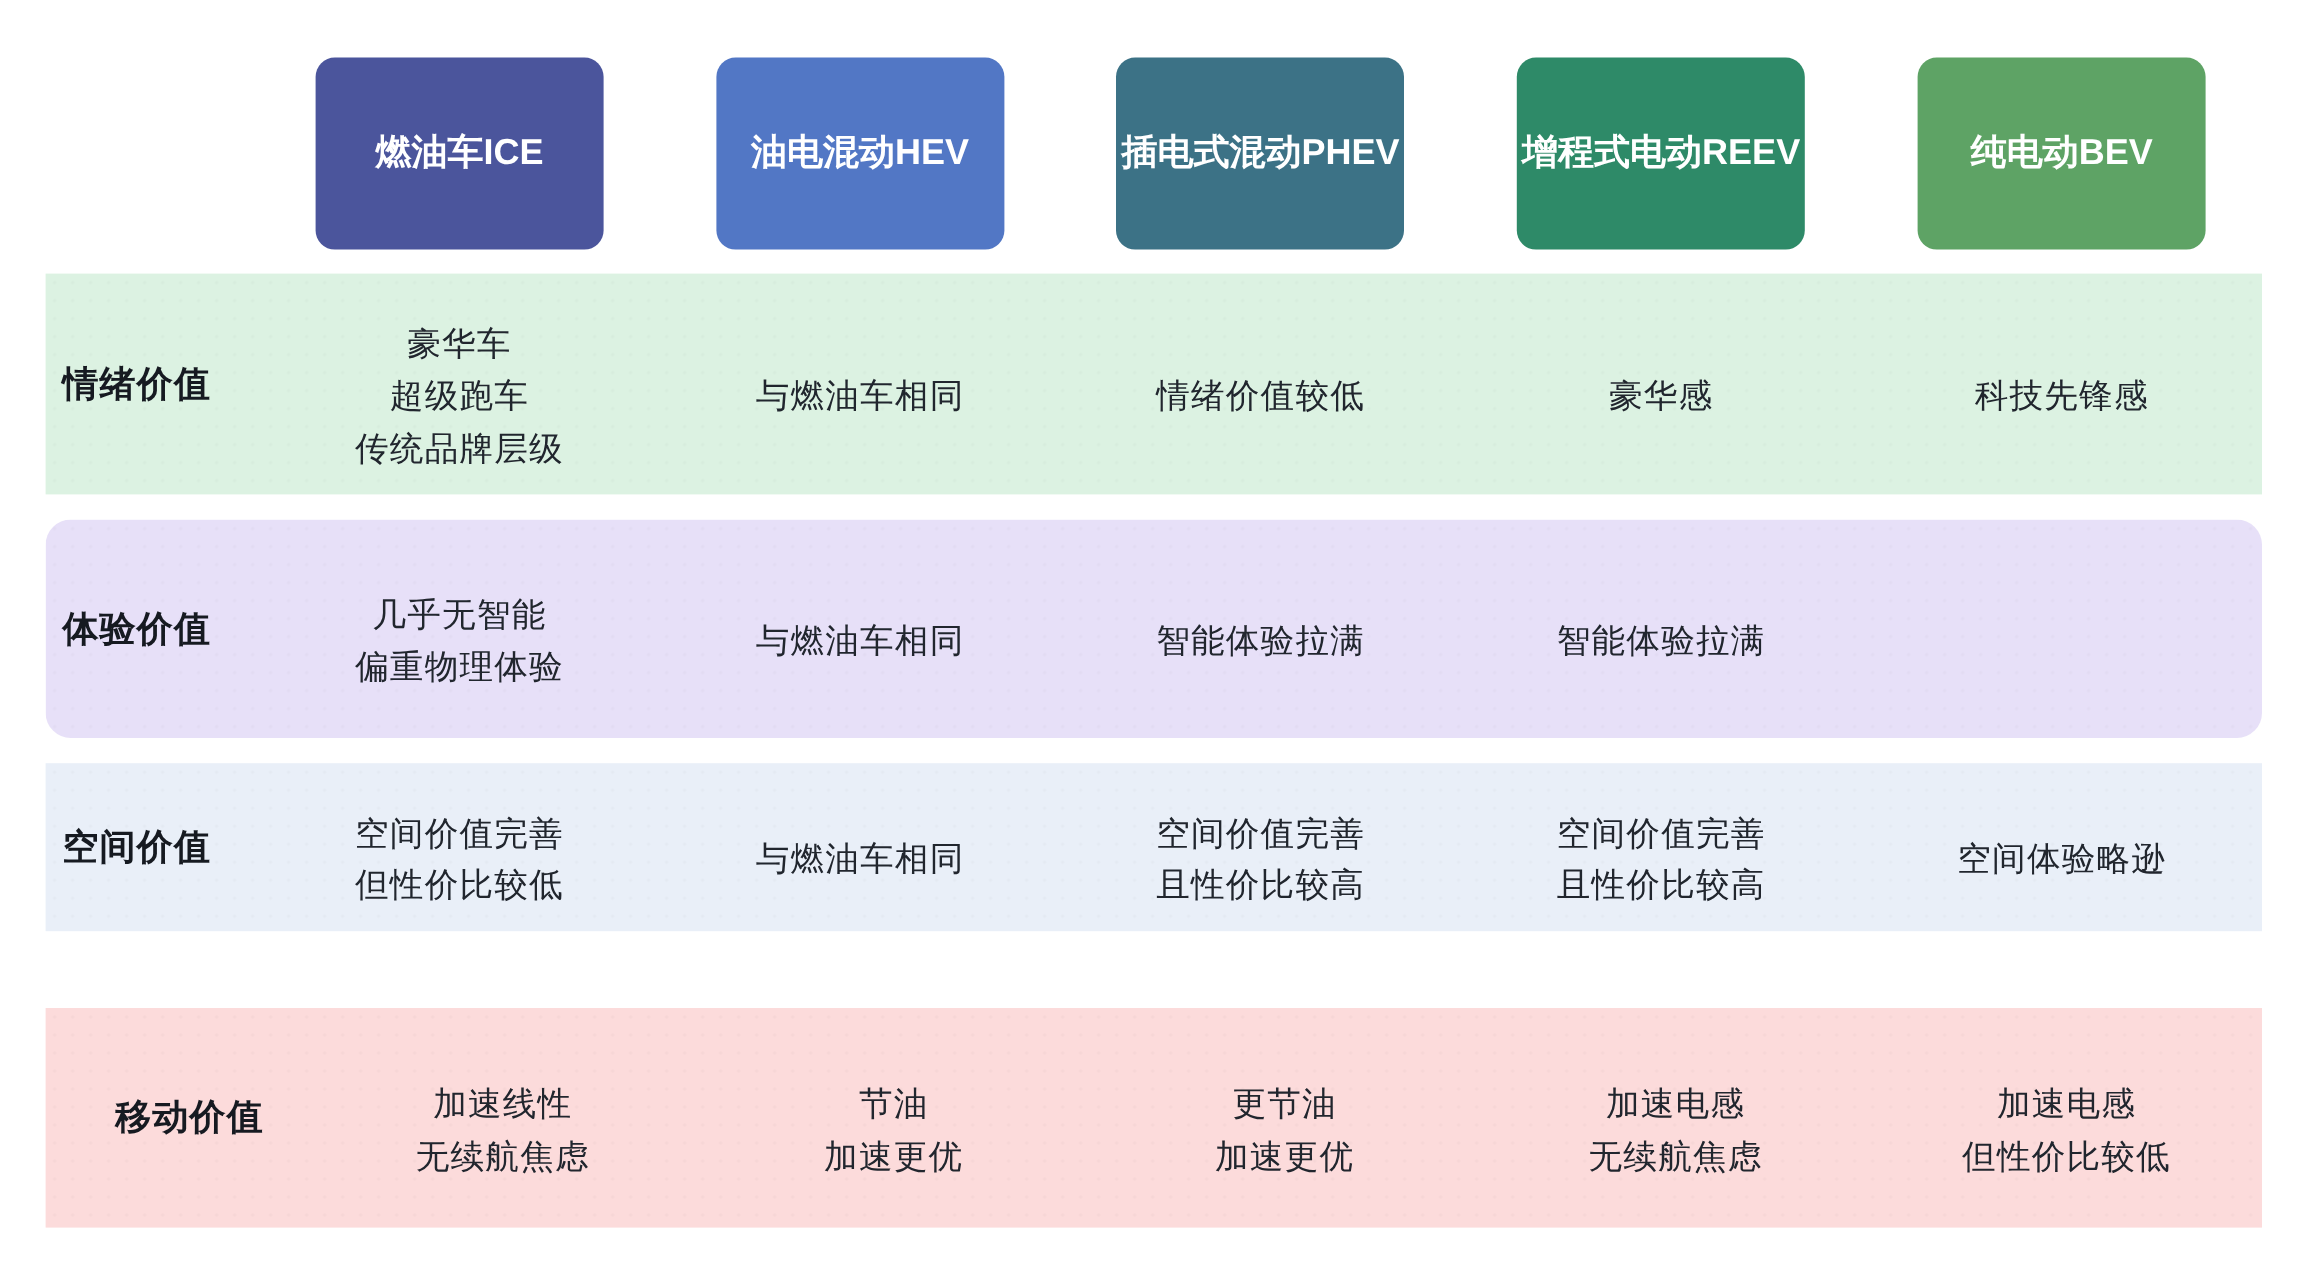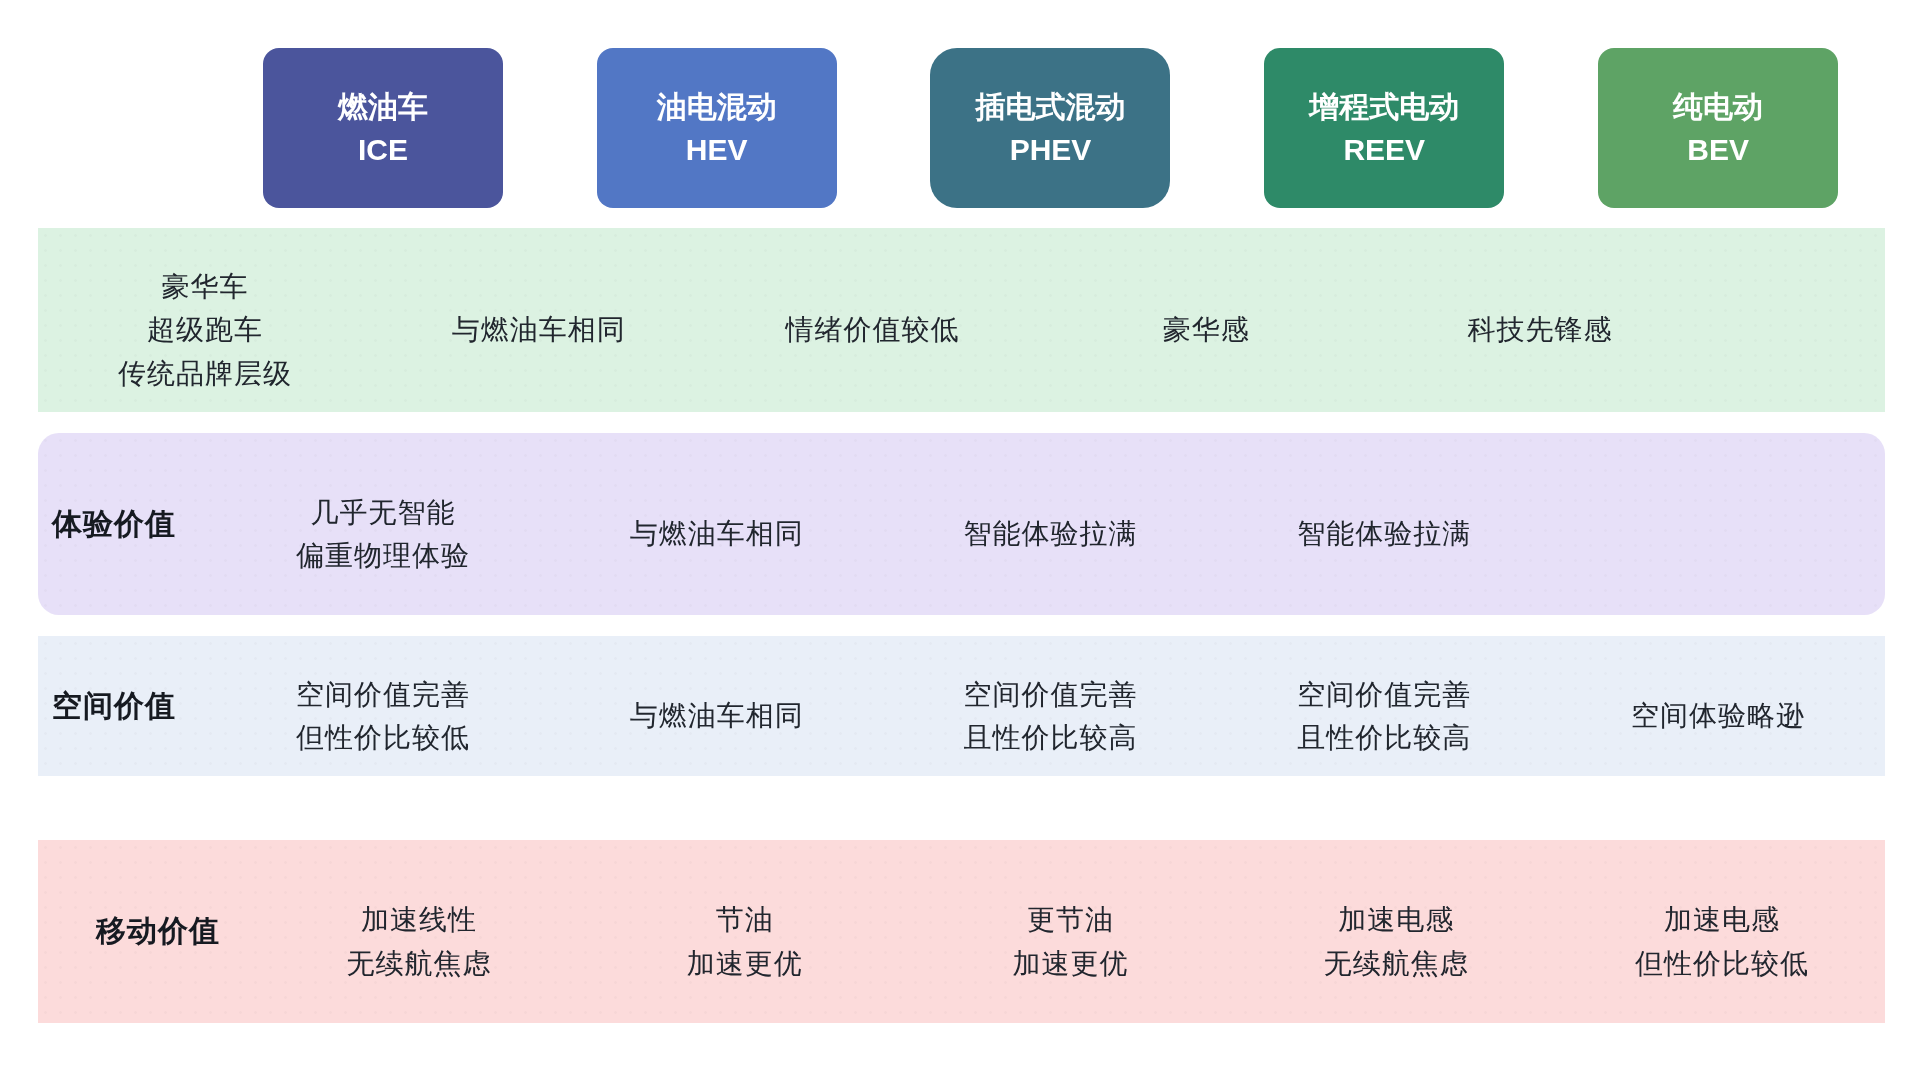--- a/index.html
+++ b/index.html
@@ -10,21 +10,21 @@
   .canvas{position:relative;width:1930px;height:1072px;background:#ffffff;}
 
   
   .header-row{
     position:absolute;top:48px;left:216px;width:1669px;
     display:flex;
   }
   .header-slot{width:333.8px;display:flex;justify-content:center;}
   .header-box{
     width:240px;height:160px;border-radius:16px;
-    display:flex;flex-direction:column;justify-content:center;align-items:center;
+    display:flex;justify-content:center;align-items:center;
     color:#ffffff;font-size:30px;font-weight:700;line-height:1.45;
     text-align:center;
   }
 
   
   .t-row{
     position:absolute;left:38px;width:1847px;
     display:flex;box-sizing:border-box;
     background-image:radial-gradient(rgba(0,0,0,0.025) 1px, transparent 1.6px);
     background-size:15px 15px;
@@ -68,40 +68,41 @@
         <span>ICE</span>
       </div>
     </div>
     <div class="header-slot">
       <div class="header-box" style="background-color: rgb(82, 119, 197);">
         <span>油电混动</span>
         <span>HEV</span>
       </div>
     </div>
     <div class="header-slot">
-      <div class="header-box" style="background-color: rgb(60, 114, 134); border-radius: 27px;">
+      <div class="header-box" style="background-color: rgb(60, 114, 134);">
         <span>插电式混动</span>
         <span>PHEV</span>
       </div>
     </div>
     <div class="header-slot">
       <div class="header-box" style="background-color: rgb(46, 138, 104);">
         <span>增程式电动</span>
         <span>REEV</span>
       </div>
     </div>
     <div class="header-slot">
       <div class="header-box" style="background-color: rgb(94, 163, 101);">
         <span>纯电动</span>
         <span>BEV</span>
       </div>
     </div>
   </div>
 
   <div class="t-row row-0" style="background-color: rgb(220, 242, 226);">
+    <div class="row-label">情绪价值</div>
     <div class="cell">
       <span>豪华车</span>
       <span>超级跑车</span>
       <span>传统品牌层级</span>
     </div>
     <div class="cell">
       <span>与燃油车相同</span>
     </div>
     <div class="cell">
       <span>情绪价值较低</span>

